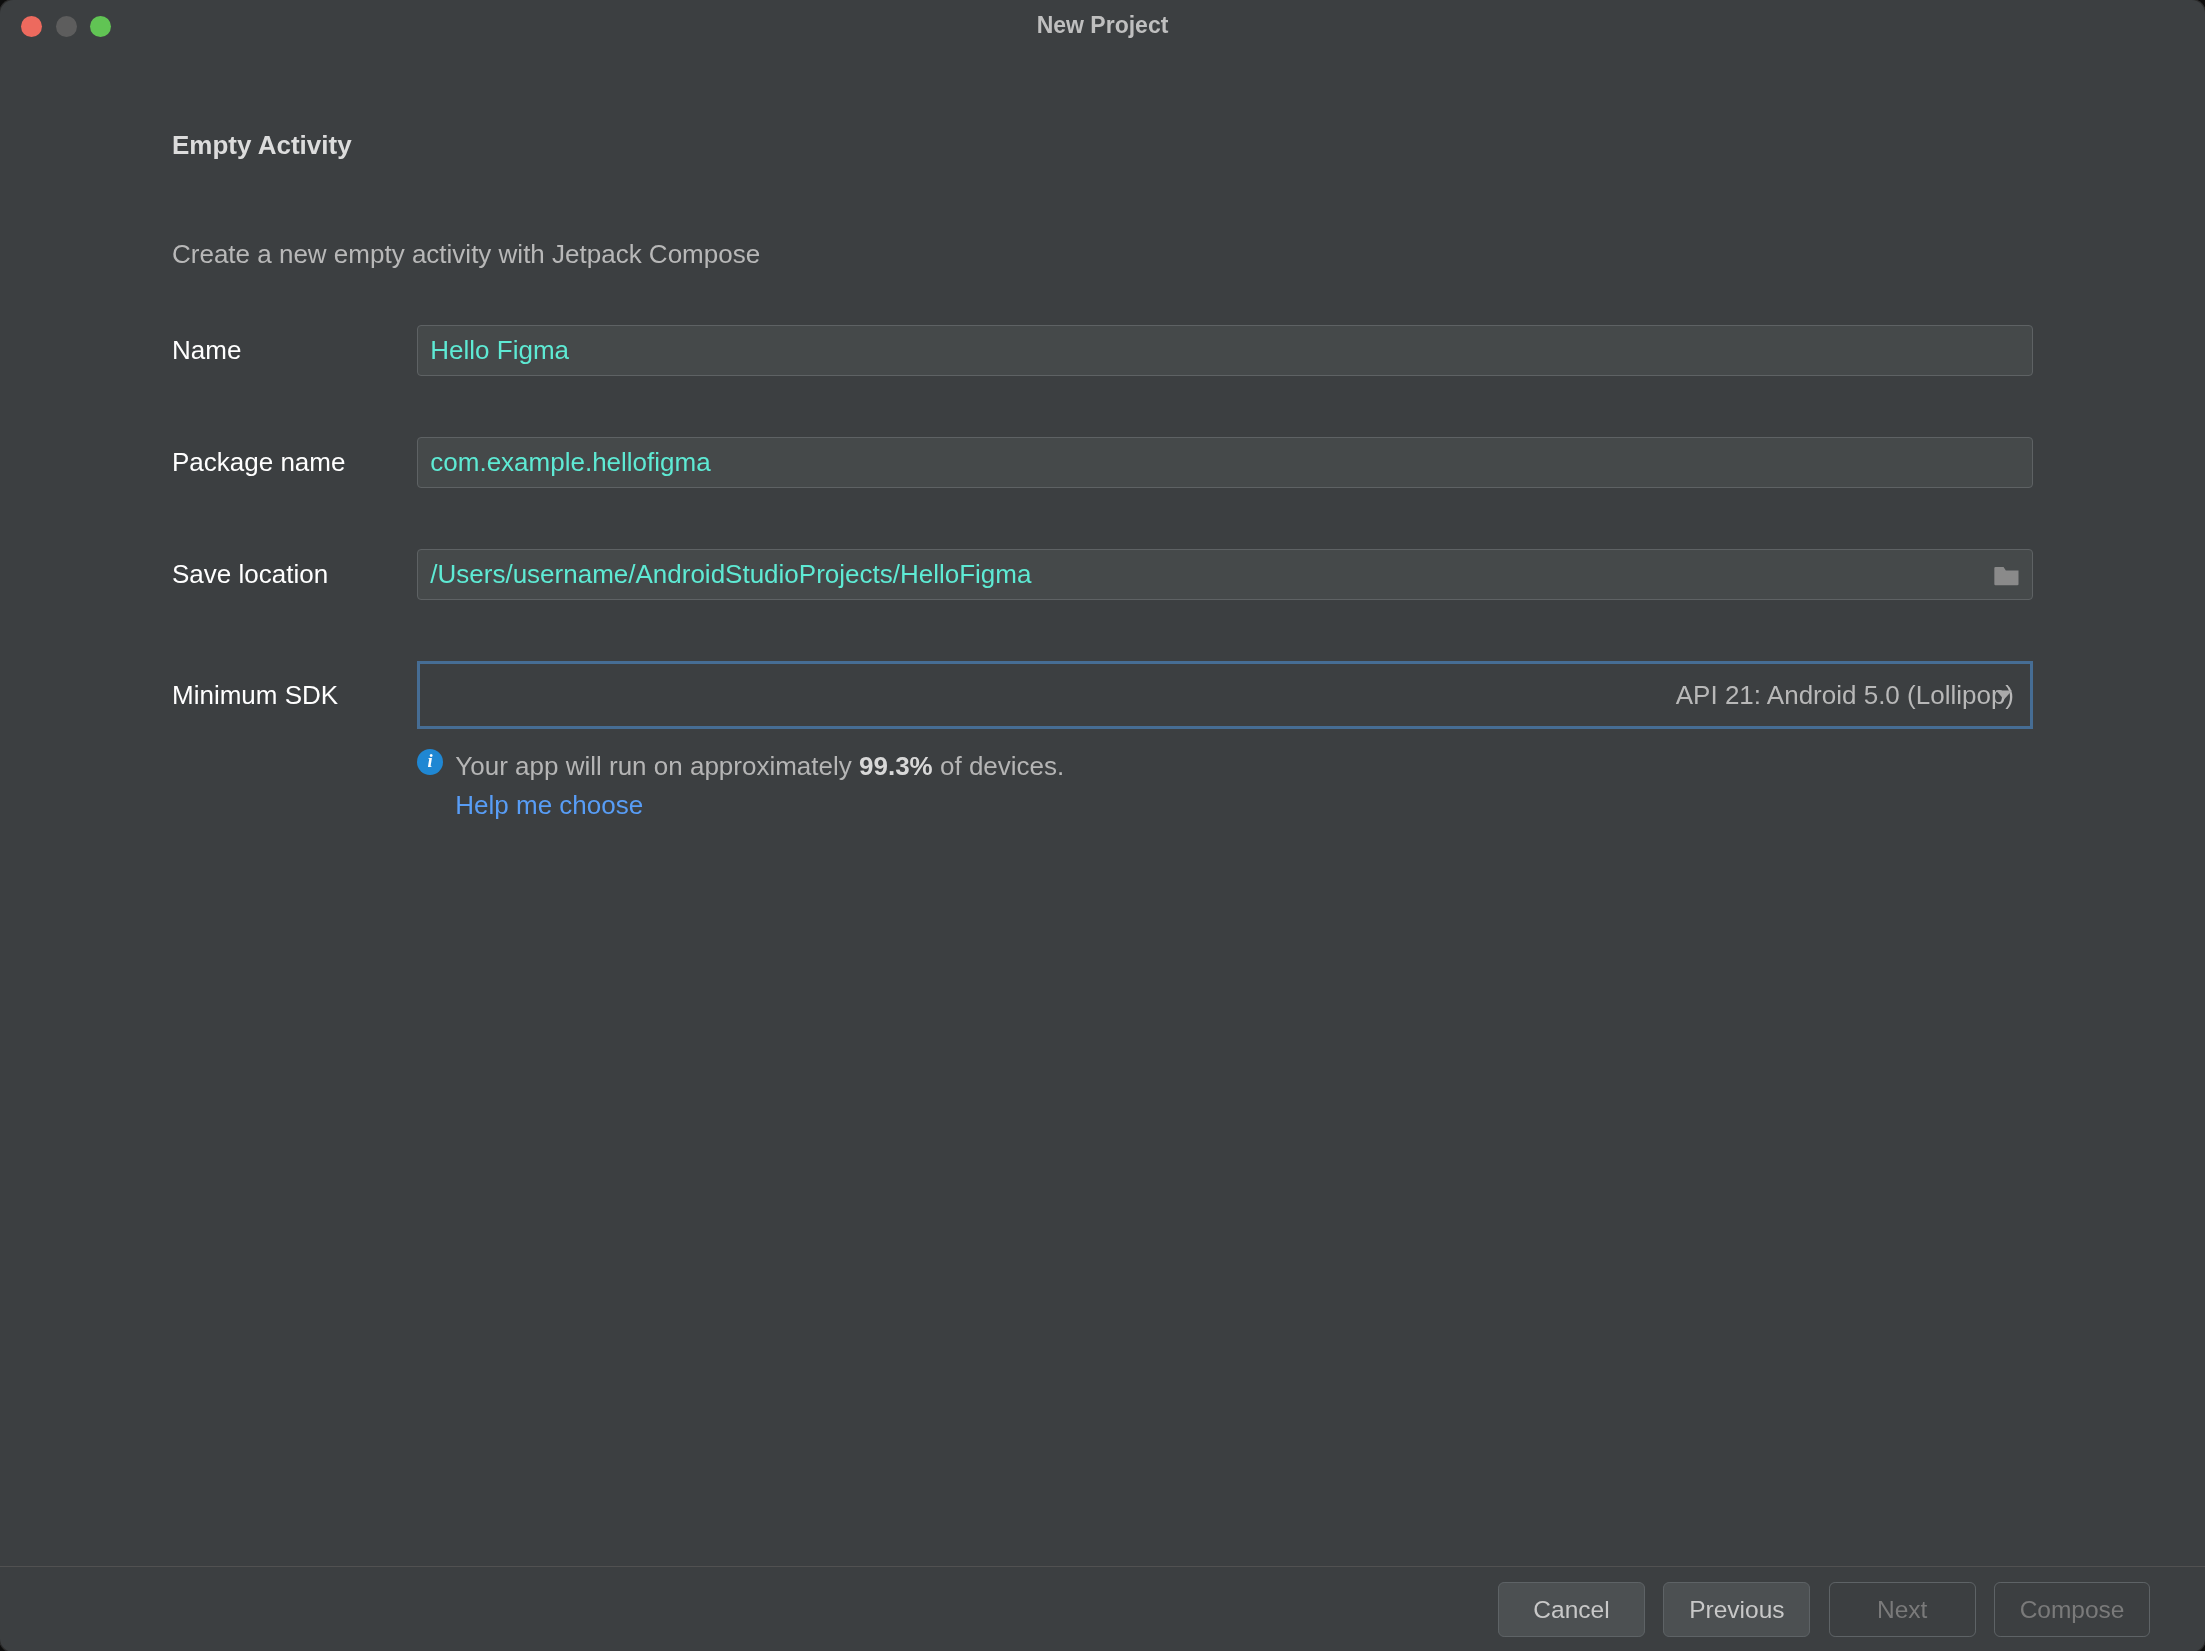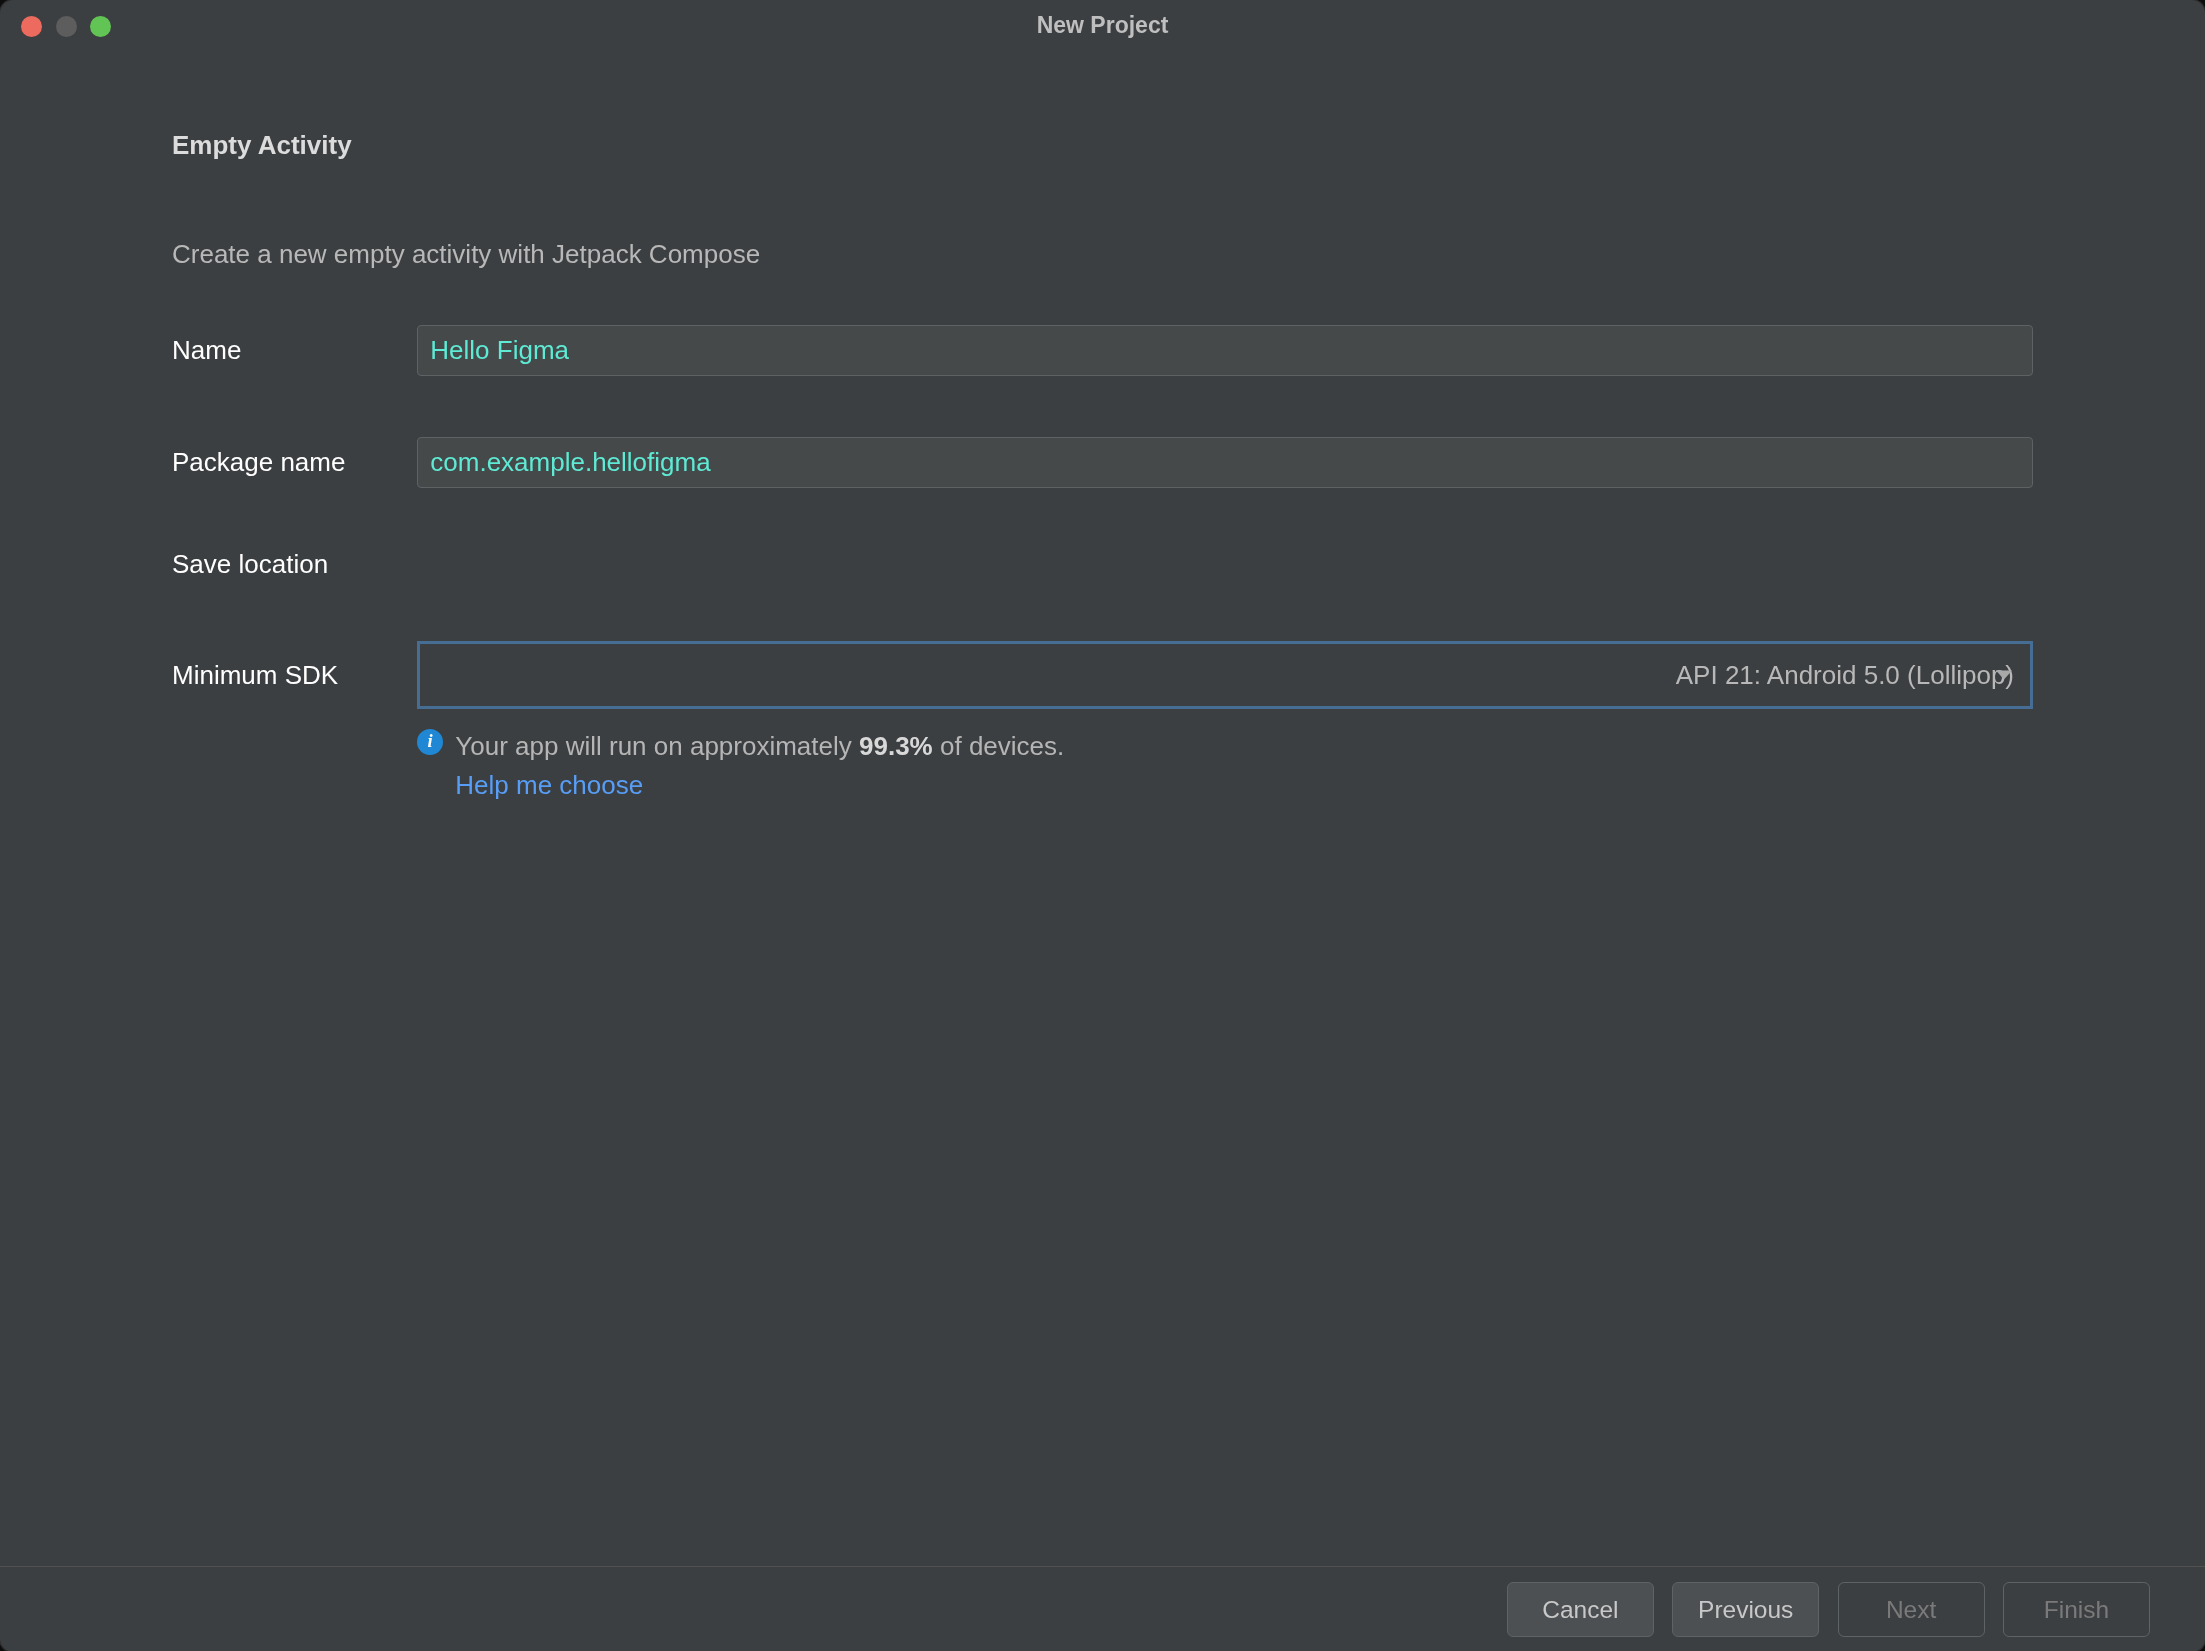--- a/index.html
+++ b/index.html
@@ -228,20 +228,26 @@
 
     <div class="form-row">
       <div class="label">Package name</div>
       <div class="input-wrap">
         <input class="text-input" type="text" value="com.example.hellofigma" style="">
       </div>
     </div>
 
     <div class="form-row">
       <div class="label">Save location</div>
+      <div class="input-wrap">
+        <input class="text-input with-icon" type="text" value="/Users/username/AndroidStudioProjects/HelloFigma" style="">
+        <svg class="folder-icon" viewBox="0 0 24 20">
+          <path fill="currentColor" d="M2 3 h7 l2 3 h11 v12 a1 1 0 0 1 -1 1 h-19 a1 1 0 0 1 -1 -1 v-14 a1 1 0 0 1 1 -1 z"></path>
+        </svg>
+      </div>
     </div>
 
     <div class="form-row sdk">
       <div class="label">Minimum SDK</div>
       <div class="input-wrap">
         <div class="select-box">
           <span>API 21: Android 5.0 (Lollipop)</span>
           <span class="select-arrow"></span>
         </div>
       </div>
@@ -256,17 +262,17 @@
         <a class="help-link">Help me choose</a>
       </div>
     </div>
 
   </div>
 
   <div class="footer">
     <button class="btn">Cancel</button>
     <button class="btn">Previous</button>
     <button class="btn disabled">Next</button>
-    <button class="btn disabled">Finish</button>
+    <button class="btn disabled">Compose</button>
   </div>
 
 </div>
 
 
 </body></html>

